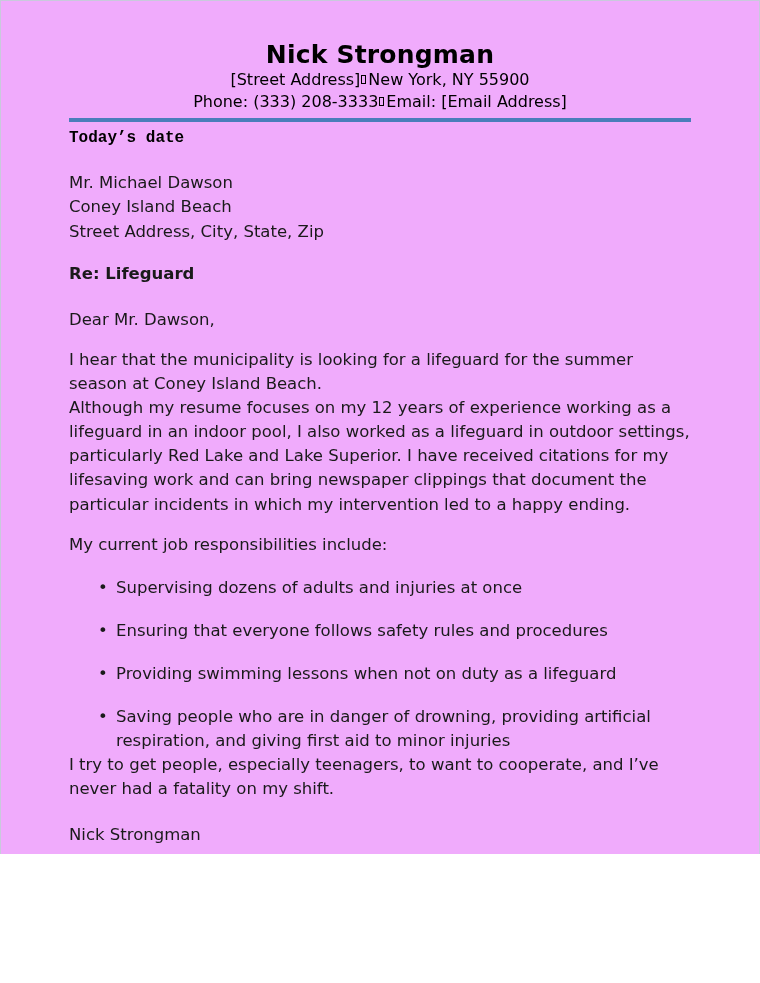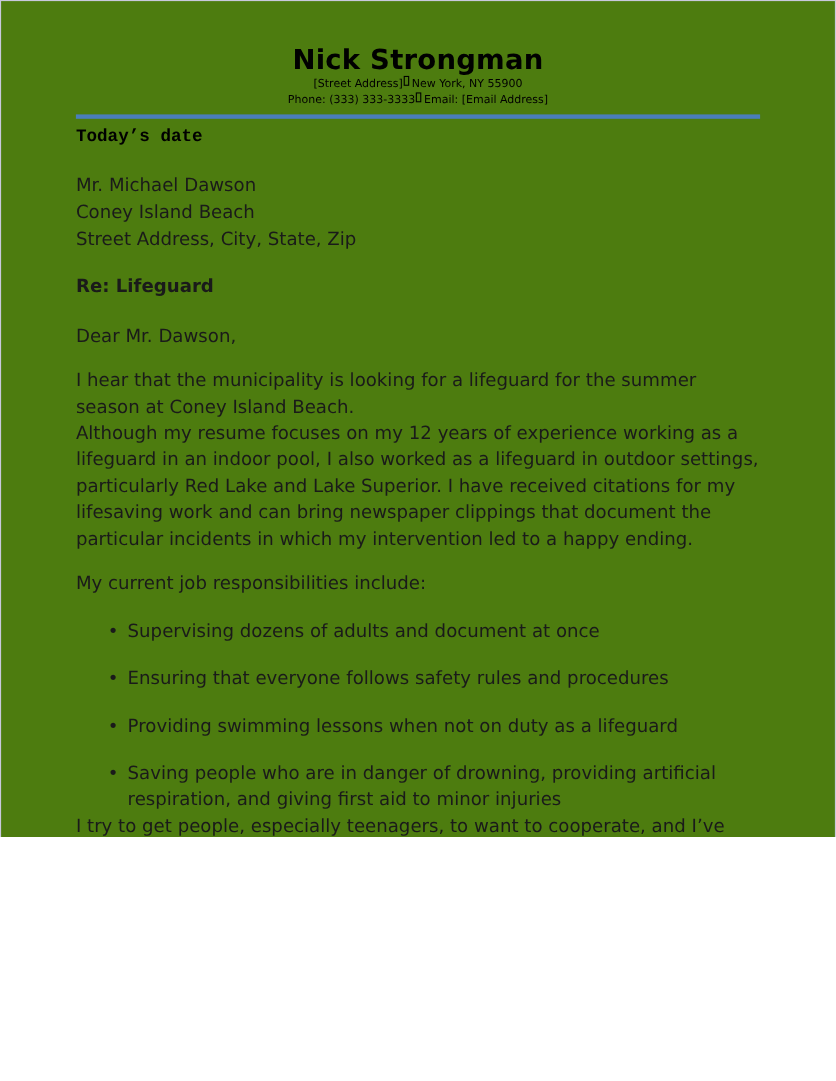--- a/index.html
+++ b/index.html
@@ -8,23 +8,23 @@
     background: #ffffff;
   }
 
   body {
     font-family: "DejaVu Sans", sans-serif;
   }
 
   .page {
     position: relative;
     width: 760px;
-    height: 761px;
+    height: 854px;
     box-sizing: border-box;
-    background: #4d7c0f;
+    background: #f0abfc;
     border-left: 1px solid #c9c9dc;
     border-right: 1px solid #c9c9dc;
     border-top: 1px solid #c9c9dc;
     overflow: hidden;
   }
 
   .content {
     position: absolute;
     left: 68px;
     top: 0;
@@ -39,21 +39,21 @@
 
   .lh-name {
     font-size: 25px;
     font-weight: bold;
     color: #000000;
     letter-spacing: 0.2px;
     line-height: 1.12;
   }
 
   .lh-line {
-    font-size: 10px;
+    font-size: 16px;
     color: #000000;
     line-height: 1.35;
     white-space: pre;
   }
 
   .tofu {
     display: inline-block;
     width: 5px;
     height: 9px;
     border: 1px solid #000;
@@ -155,21 +155,21 @@
 <body>
 
 <div class="page">
   <div class="content">
 
     <div class="letterhead">
       <div class="lh-name">Nick Strongman</div>
 
       <div class="lh-line"><span>[Street Address]</span><span class="tofu"></span><span>New York, NY 55900</span></div>
 
-      <div class="lh-line"><span>Phone: (333) 333-3333</span><span class="tofu"></span><span>Email: [Email Address]</span></div>
+      <div class="lh-line"><span>Phone: (333) 208-3333</span><span class="tofu"></span><span>Email: [Email Address]</span></div>
     </div>
 
     <div class="rule"></div>
 
     <div class="date-line">Today’s date</div>
 
     <div class="body-area">
 
       <div class="addr-block">
         <div>Mr. Michael Dawson</div>
@@ -184,21 +184,21 @@
         <p class="para">I hear that the municipality is looking for a lifeguard for the summer season at Coney Island Beach.</p>
       </div>
 
       <p class="para block-gap-lg">Although my resume focuses on my 12 years of experience working as a lifeguard in an indoor pool, I also worked as a lifeguard in outdoor settings, particularly Red Lake and Lake Superior. I have received citations for my lifesaving work and can bring newspaper clippings that document the particular incidents in which my intervention led to a happy ending.</p>
 
       <p class="para block-gap-lg">My current job responsibilities include:</p>
 
       <ul class="resp-list">
         <li>
           <span class="bullet">•</span>
-          <span>Supervising dozens of adults and document at once</span>
+          <span>Supervising dozens of adults and injuries at once</span>
         </li>
         <li>
           <span class="bullet">•</span>
           <span>Ensuring that everyone follows safety rules and procedures</span>
         </li>
         <li>
           <span class="bullet">•</span>
           <span>Providing swimming lessons when not on duty as a lifeguard</span>
         </li>
         <li>

